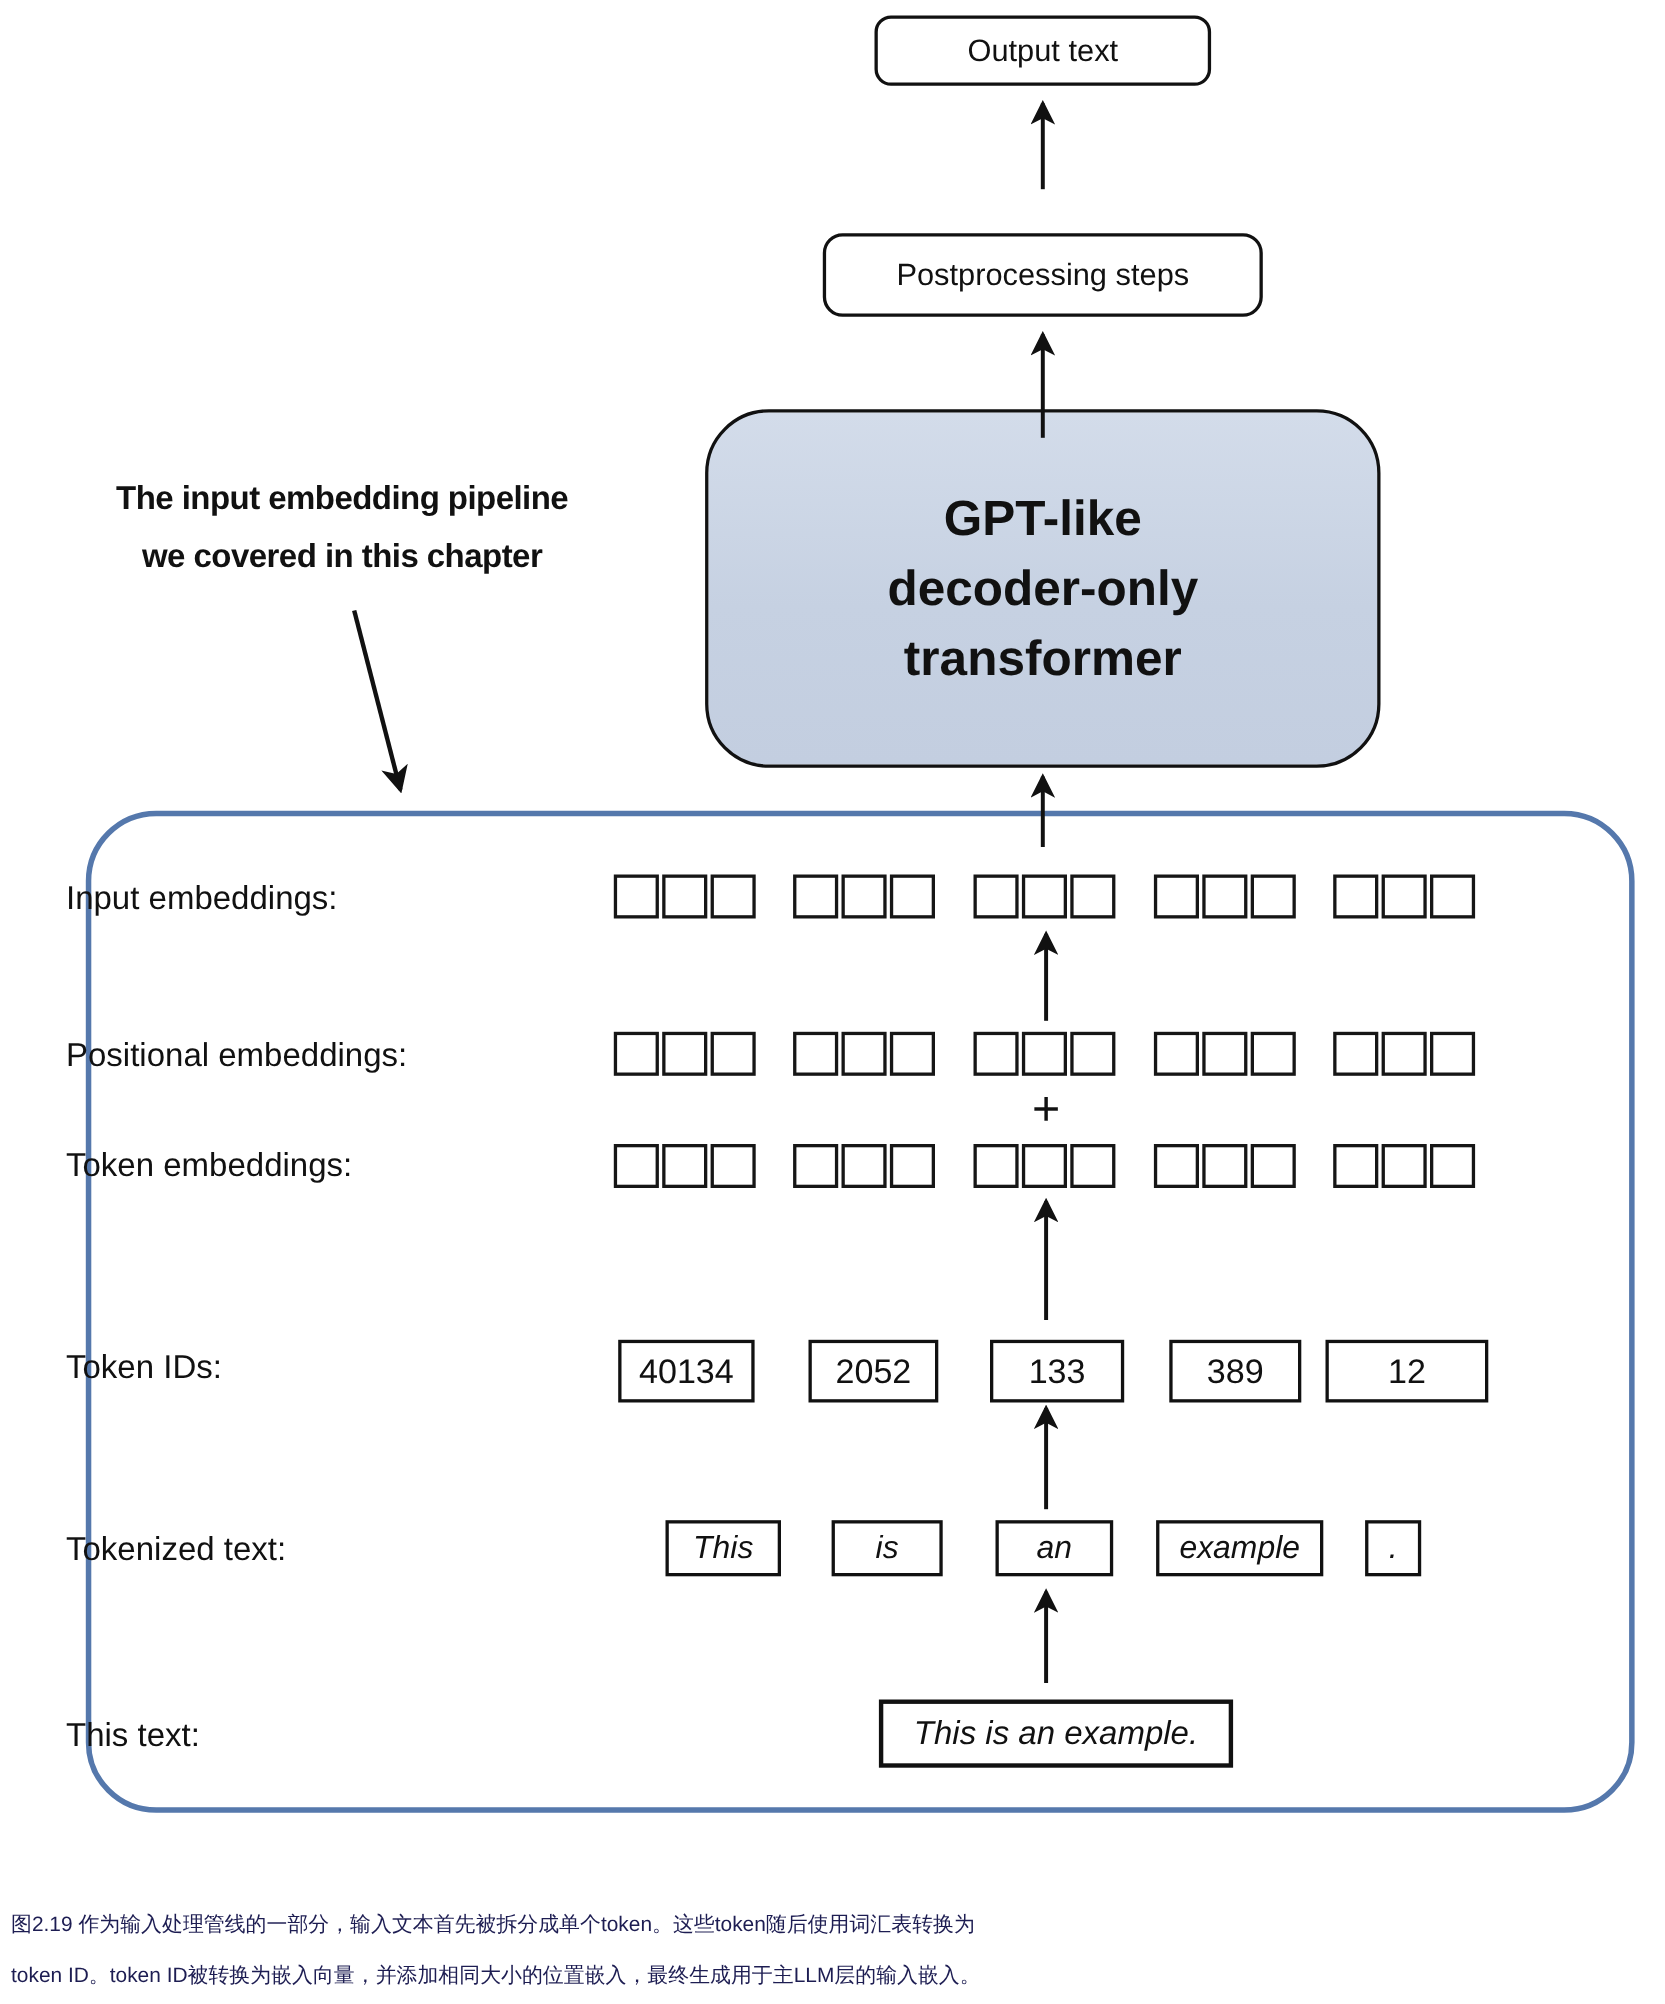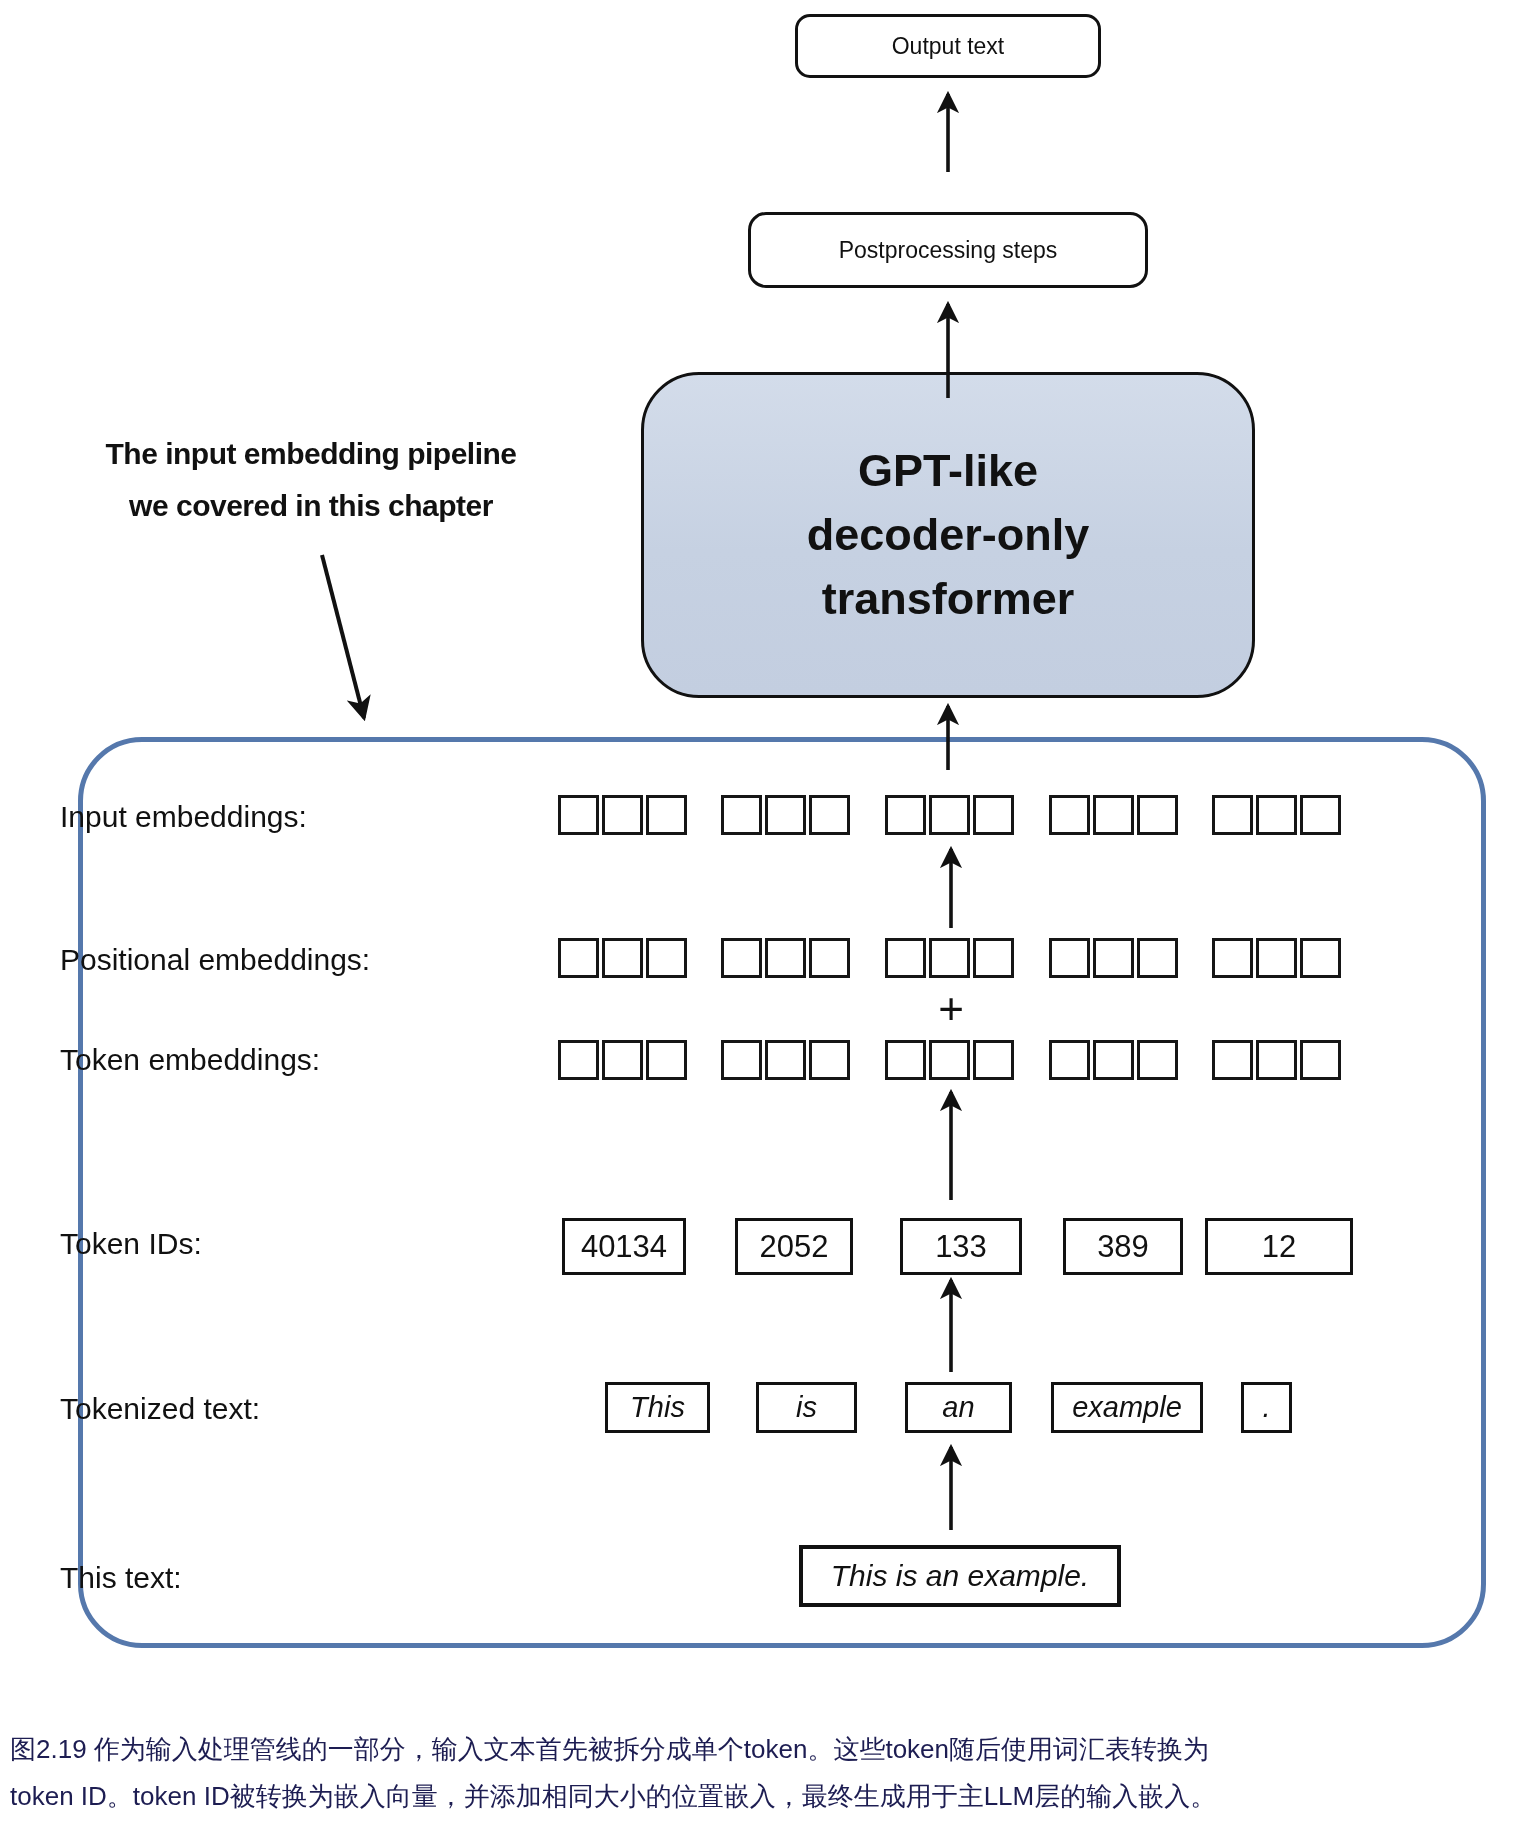--- a/index.html
+++ b/index.html
@@ -9,21 +9,21 @@
     background:#ffffff;
     font-family:"Liberation Sans", sans-serif;
     color:#111;
     overflow:hidden;
   }
   
   .flow-box{
     position:absolute;box-sizing:border-box;
     border:3px solid #111;border-radius:15px;background:#fff;
     display:flex;align-items:center;justify-content:center;
-    font-size:23px;
+    font-size:28px;
   }
   #output-box{left:795px;top:14px;width:306px;height:64px;}
   #postproc-box{left:748px;top:212px;width:400px;height:76px;border-radius:18px;}
   #gpt-box{
     position:absolute;box-sizing:border-box;
     left:641px;top:372px;width:614px;height:326px;
     border:3px solid #111;border-radius:58px;
     background:linear-gradient(180deg,#d3dcea 0%,#c6d1e2 55%,#c3cee0 100%);
     display:flex;flex-direction:column;align-items:center;justify-content:center;
     font-weight:bold;font-size:45px;line-height:64px;text-align:center;
@@ -60,21 +60,21 @@
     left:799px;top:1545px;width:322px;height:62px;
     border-width:4px;font-size:30px;font-style:italic;
   }
   #plus-sign{
     position:absolute;left:911px;top:984px;width:80px;
     text-align:center;font-size:44px;font-weight:normal;
   }
   
   #caption{
     position:absolute;left:10px;top:1726px;width:1500px;
-    font-size:26px;line-height:47px;color:#1d1d52;
+    font-size:19px;line-height:47px;color:#1d1d52;
   }
   
   #arrows{position:absolute;left:0;top:0;width:1514px;height:1822px;pointer-events:none;}
 </style>
 </head>
 <body>
 
 <div class="canvas">
 
   <div id="output-box" class="flow-box">

